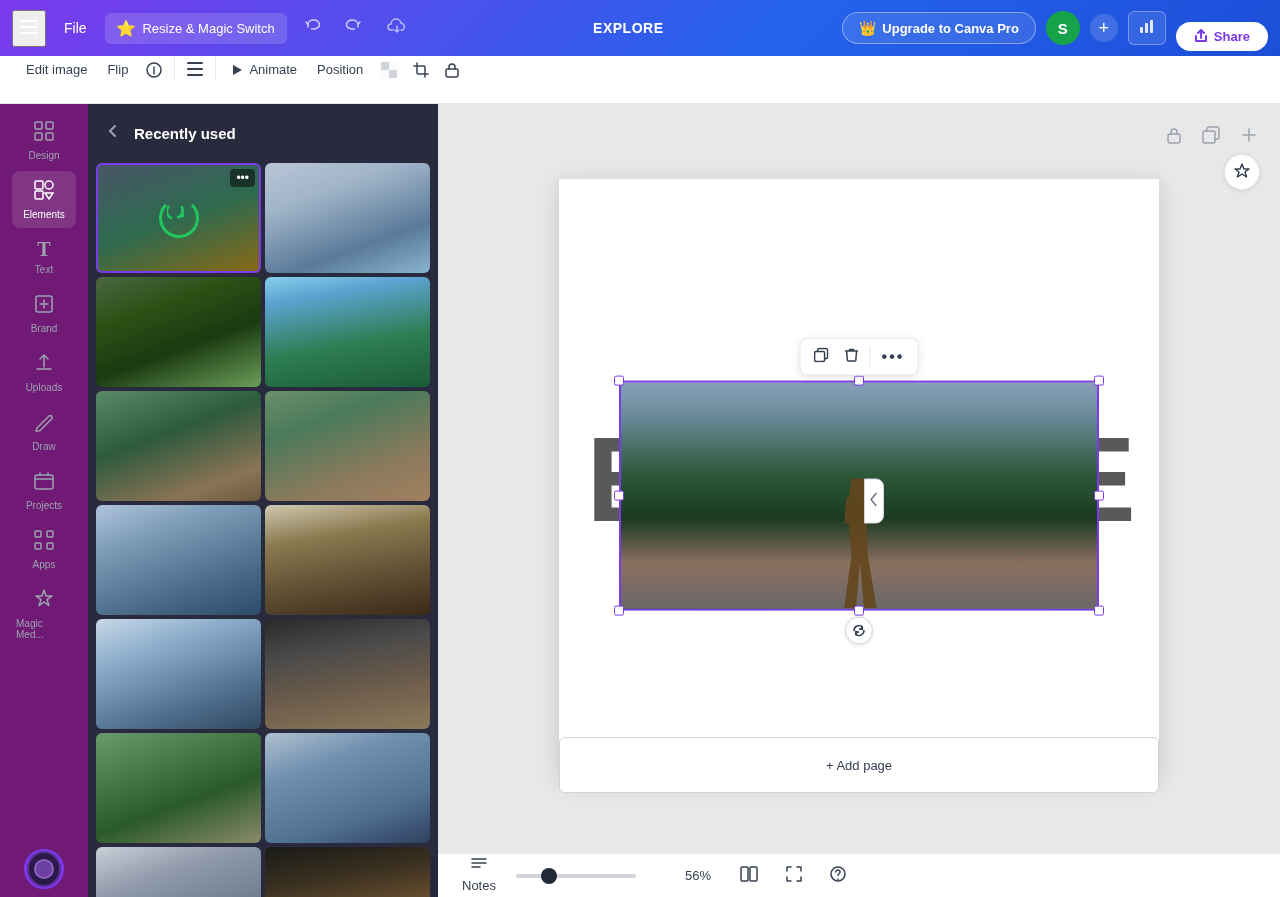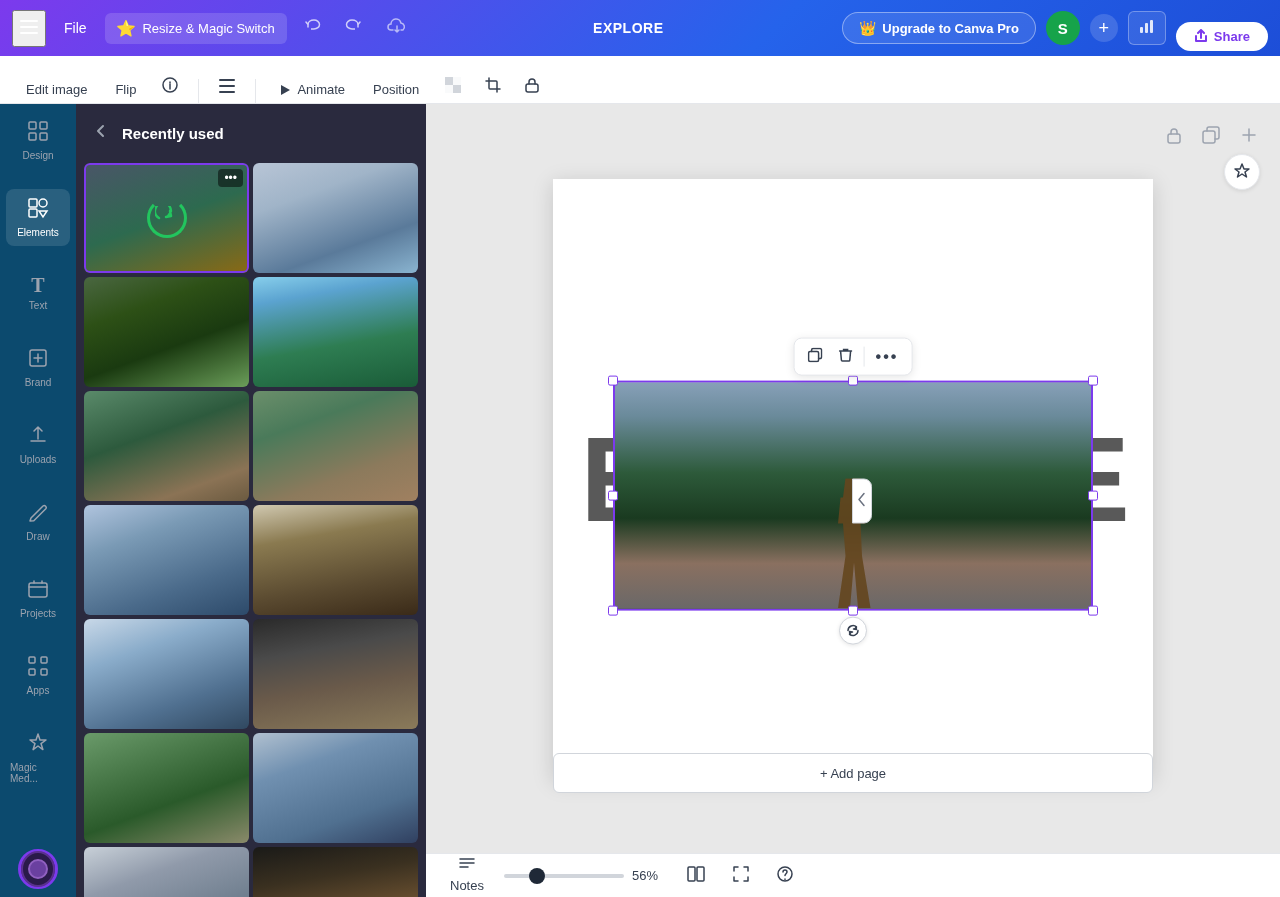--- a/index.html
+++ b/index.html
@@ -117,23 +117,23 @@
       cursor: pointer;
       margin-top: 16px;
     }
 
     
     .toolbar {
       height: 48px;
       background: white;
       border-bottom: 1px solid #e5e7eb;
       display: flex;
-      align-items: flex-end;
+      align-items: flex-start;
       padding: 0 16px;
-      gap: 8px;
+      gap: 0;
       flex-shrink: 0;
       z-index: 99;
     }
     .toolbar-btn {
       background: transparent;
       border: none;
       border-radius: 6px;
       font-size: 13px;
       font-weight: 500;
       color: #374151;
@@ -154,27 +154,27 @@
 
     
     .main-area {
       flex: 1;
       display: flex;
       overflow: hidden;
     }
 
     
     .left-sidebar {
-      width: 76px;
-      background: #0c4a6e;
+      width: 88px;
+      background: #701a75;
       display: flex;
       flex-direction: column;
       align-items: center;
       padding: 8px 0;
-      gap: 20px;
+      gap: 2px;
       flex-shrink: 0;
       overflow-y: auto;
     }
     .sidebar-item {
       display: flex;
       flex-direction: column;
       align-items: center;
       gap: 3px;
       padding: 8px 4px;
       border-radius: 8px;
@@ -505,21 +505,21 @@
       border: none;
       color: #9ca3af;
       font-size: 18px;
       cursor: pointer;
       padding: 6px;
       border-radius: 6px;
     }
 
     
     .add-page-bar {
-      height: 40px;
+      height: 56px;
       background: white;
       border: 1px solid #d1d5db;
       margin: 8px auto;
       width: 600px;
       border-radius: 6px;
       display: flex;
       align-items: center;
       justify-content: center;
       cursor: pointer;
       color: #374151;
@@ -572,21 +572,21 @@
       background: #d1d5db;
       outline: none;
     }
     .zoom-slider::-webkit-slider-thumb {
       -webkit-appearance: none;
       width: 16px; height: 16px;
       border-radius: 50%;
       background: #1f2937;
       cursor: pointer;
     }
-    .zoom-pct { font-size: 13px; color: #374151; min-width: 35px; }
+    .zoom-pct { font-size: 13px; color: #374151; min-width: 35px; margin-left: 41px; }
     .bottom-icon-btn {
       background: transparent;
       border: none;
       color: #374151;
       font-size: 16px;
       cursor: pointer;
       padding: 4px 8px;
       border-radius: 4px;
     }
   </style>

